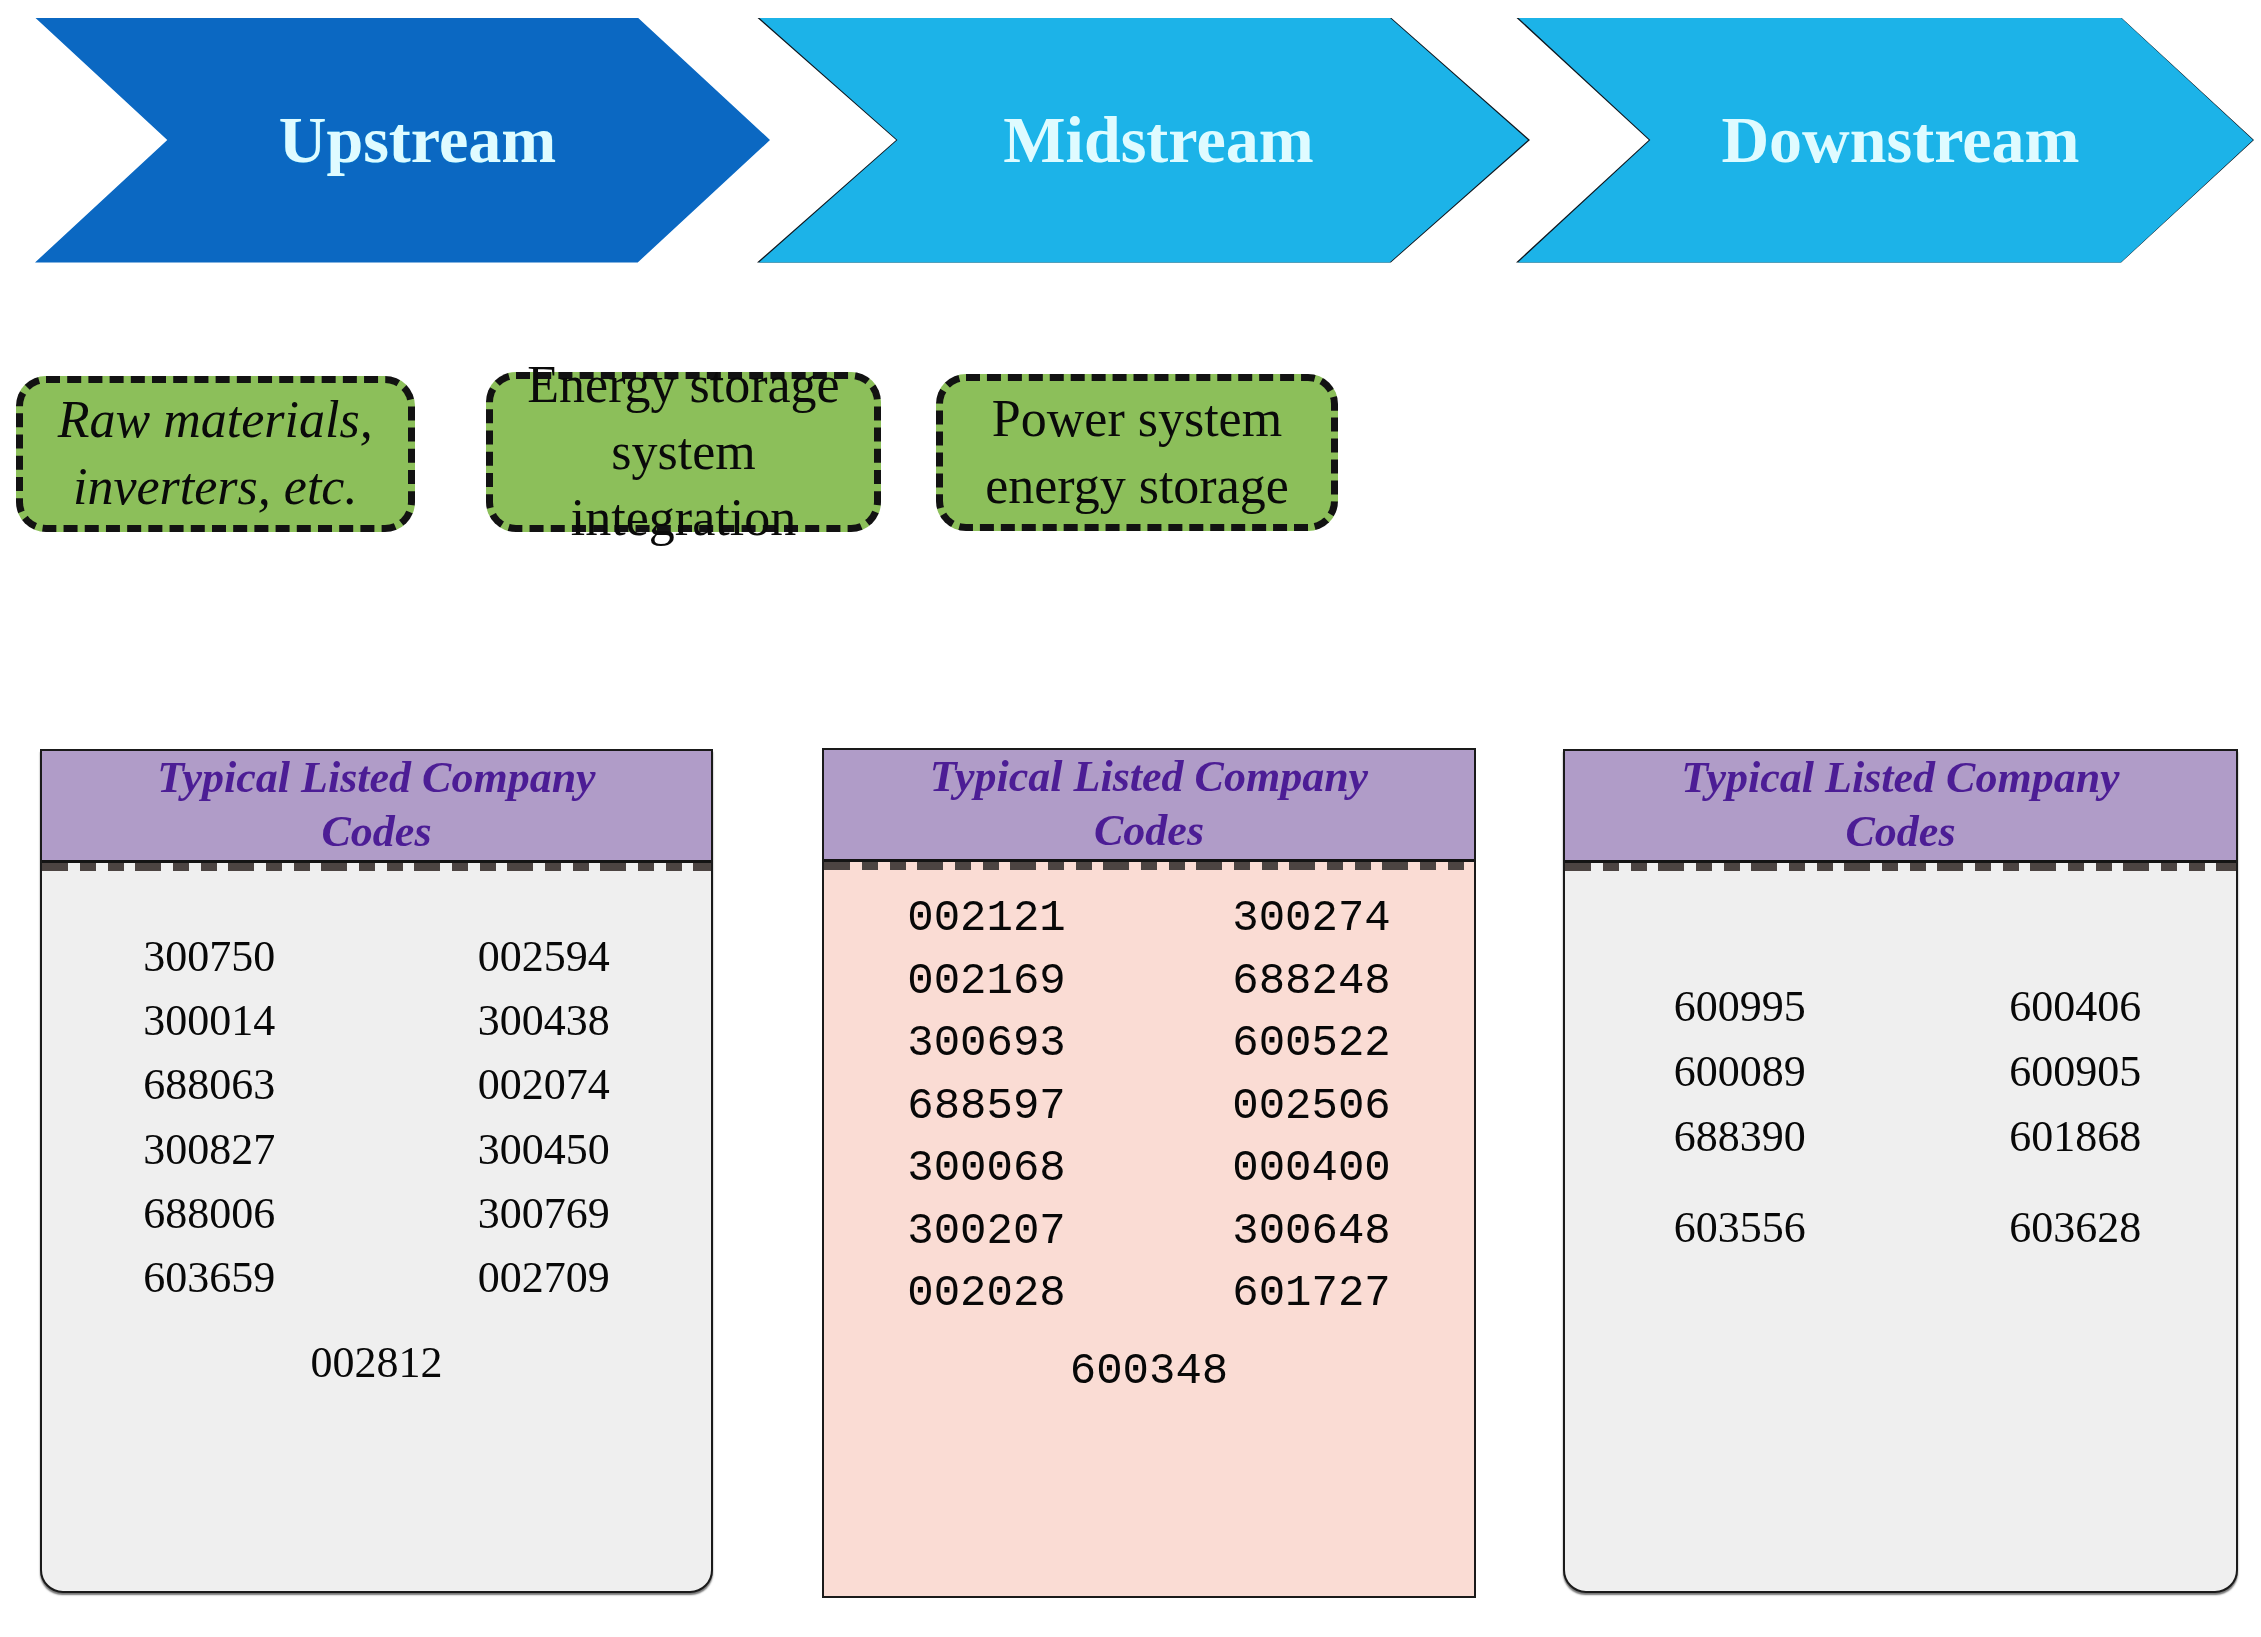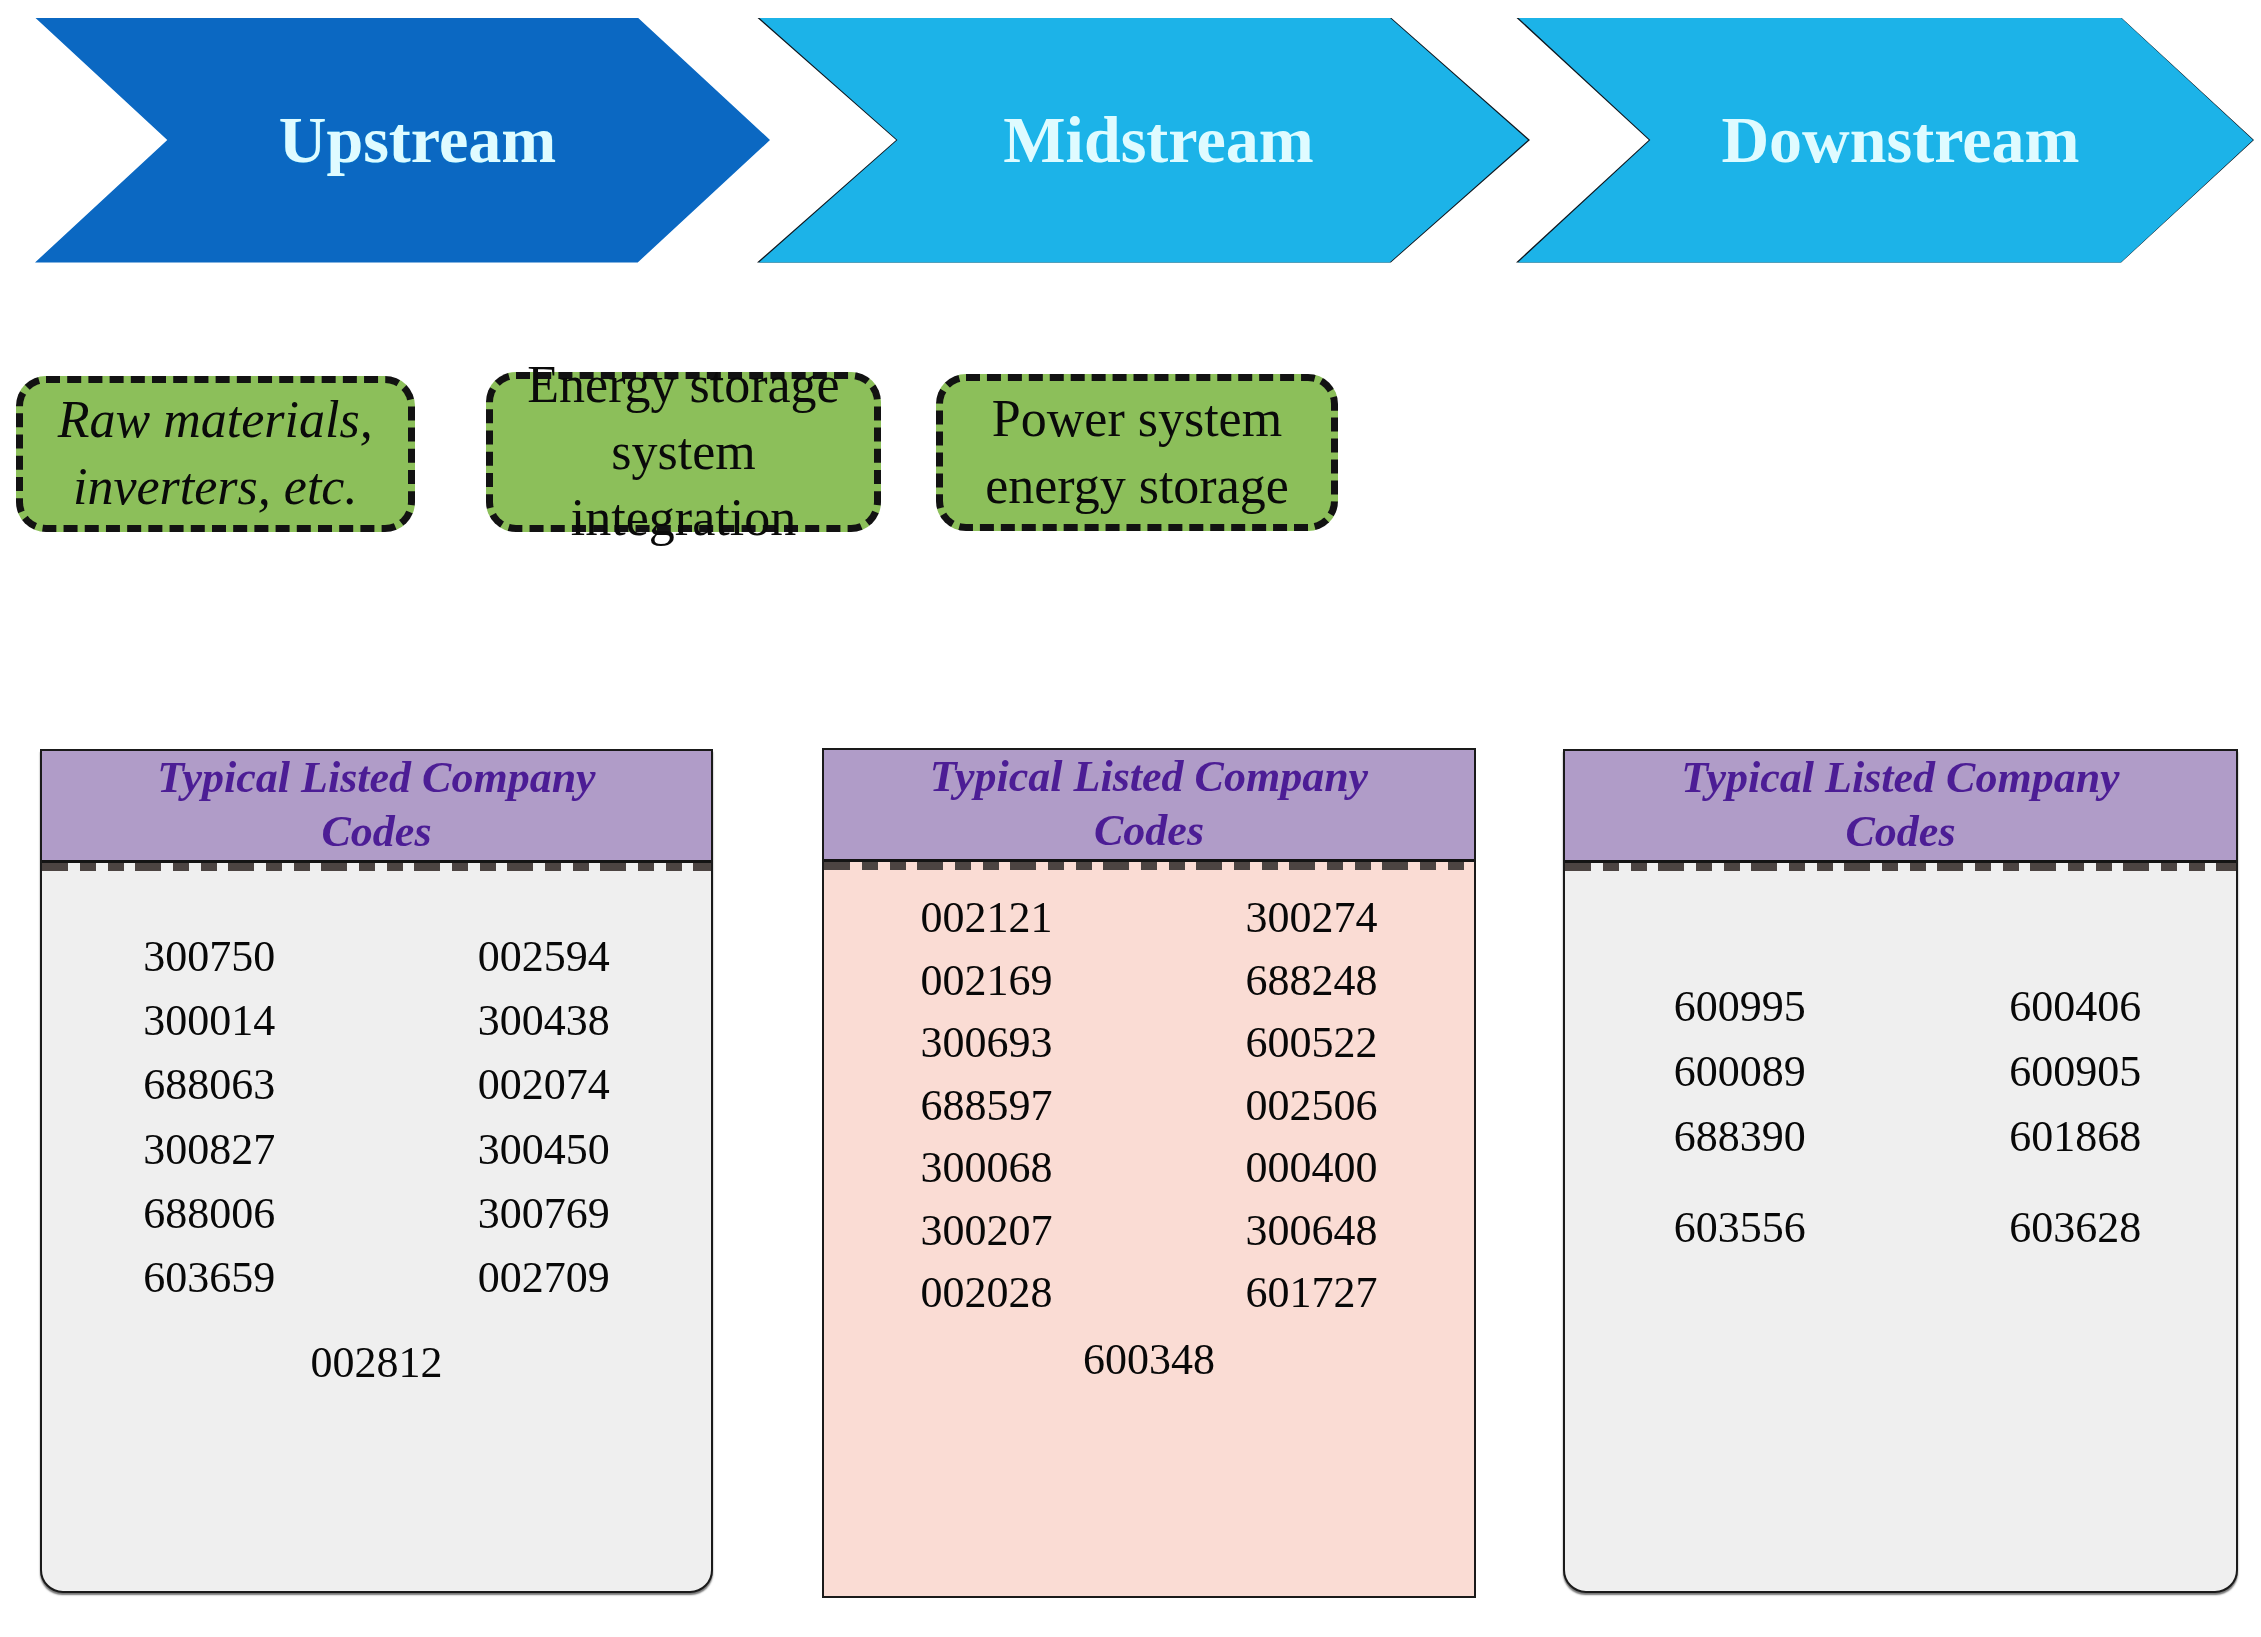--- a/index.html
+++ b/index.html
@@ -142,22 +142,22 @@
   #table-1 { left: 40px; top: 749px; width: 673px; height: 844px; background: #efefef; }
   #table-1 .table-header { height: 112px; }
   #table-1 .table-body { padding-top: 54px; }
   #table-1 .code-row { line-height: 1.46; }
   #table-1 .code-row.last-single { margin-top: 21px; }
 
   
   #table-2 { left: 822px; top: 748px; width: 654px; height: 850px; background: #fadcd4; }
   #table-2 .table-header { height: 112px; }
   #table-2 .table-body { padding-top: 17.5px; }
-  #table-2 .code-row { line-height: 1.42; }
-  #table-2 .code-row.last-single { margin-top: 4px; }
+  #table-2 .code-row { line-height: 1.42; font-family: Liberation Mono, monospace; }
+  #table-2 .code-row.last-single { margin-top: 15px; }
 
   
   #table-3 { left: 1563px; top: 749px; width: 675px; height: 844px; background: #efefef; }
   #table-3 .table-header { height: 112px; }
   #table-3 .table-body { padding-top: 103px; }
   #table-3 .code-row { line-height: 1.48; padding-left: 14px; }
   #table-3 .code-row.gap-before { margin-top: 26px; }
 </style>
 </head>
 <body>

